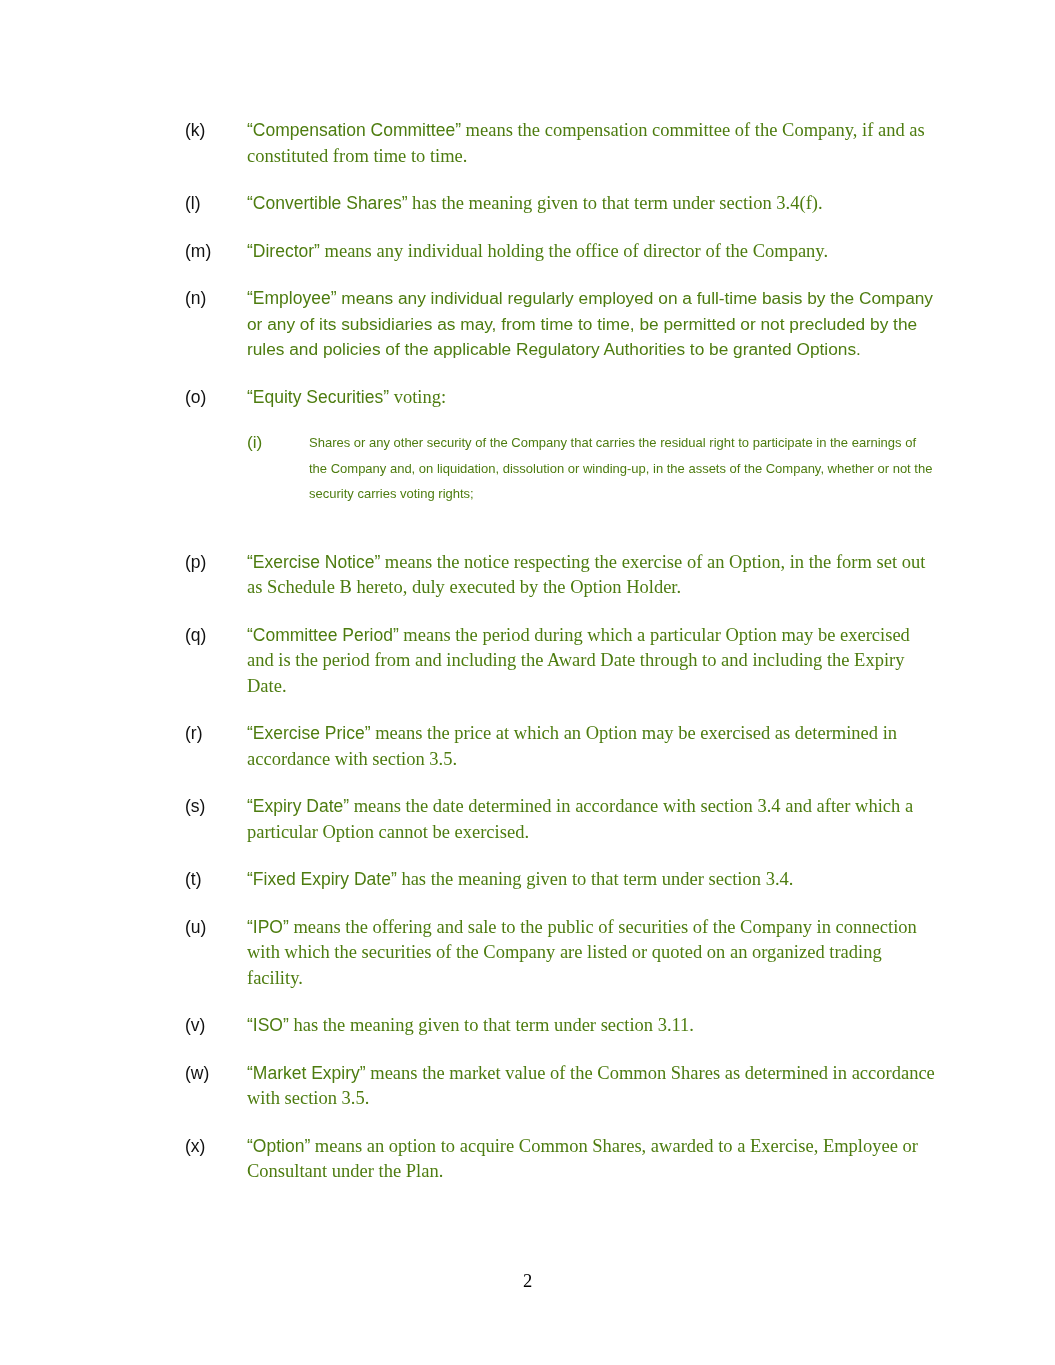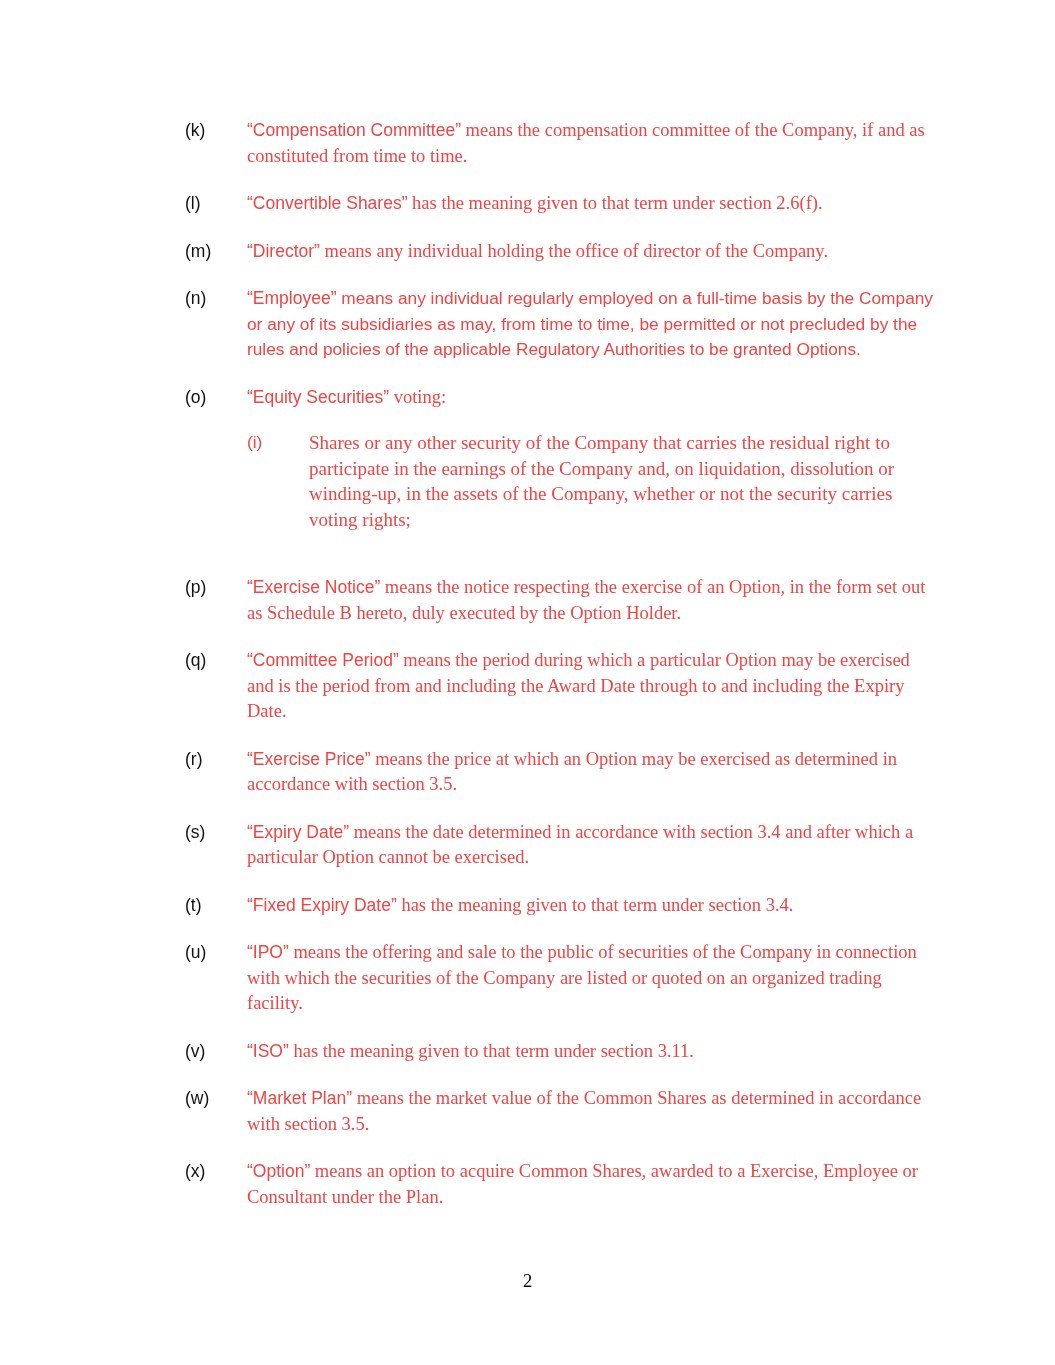--- a/index.html
+++ b/index.html
@@ -33,21 +33,21 @@
     font-size: 17.5px;
     line-height: 25px;
     color: #111;
   }
   .clause-body {
     flex: 1 1 auto;
     font-family: "Liberation Serif", serif;
     font-size: 18.5px;
     line-height: 25.5px;
     text-align: left;
-    color: #ef4444;
+    color: #4d7c0f;
   }
   .term {
     font-family: "Liberation Sans", sans-serif;
     font-size: 17.5px;
   }
   .sans {
     font-family: "Liberation Sans", sans-serif;
     font-size: 17.3px;
   }
   .sub-list {
@@ -60,22 +60,22 @@
   }
   .sub-label {
     width: 62px;
     flex: 0 0 62px;
     font-family: "Liberation Sans", sans-serif;
     font-size: 17.3px;
     line-height: 25px;
   }
   .sub-body {
     flex: 1 1 auto;
-    font-family: Liberation Serif, serif;
-    font-size: 19px;
+    font-family: Liberation Sans, sans-serif;
+    font-size: 13px;
     line-height: 25.5px;
   }
   .page-number {
     position: absolute;
     left: 0;
     right: 0;
     bottom: 73px;
     text-align: center;
     font-family: "Liberation Serif", serif;
     font-size: 18.5px;
@@ -86,21 +86,21 @@
 
 <div class="page">
 
   <div class="clause">
     <div class="clause-label">(k)</div>
     <div class="clause-body"><span class="term">“Compensation Committee”</span><span> means the compensation committee of the Company, if and as constituted from time to time.</span></div>
   </div>
 
   <div class="clause">
     <div class="clause-label">(l)</div>
-    <div class="clause-body"><span class="term">“Convertible Shares”</span><span> has the meaning given to that term under section 2.6(f).</span></div>
+    <div class="clause-body"><span class="term">“Convertible Shares”</span><span> has the meaning given to that term under section 3.4(f).</span></div>
   </div>
 
   <div class="clause">
     <div class="clause-label">(m)</div>
     <div class="clause-body"><span class="term">“Director”</span><span> means any individual holding the office of director of the Company.</span></div>
   </div>
 
   <div class="clause">
     <div class="clause-label">(n)</div>
     <div class="clause-body"><span class="term">“Employee”</span><span class="sans"> means any individual regularly employed on a full-time basis by the Company or any of its subsidiaries as may, from time to time, be permitted or not precluded by the rules and policies of the applicable Regulatory Authorities to be granted Options.</span></div>
@@ -149,21 +149,21 @@
     <div class="clause-body"><span class="term">“IPO”</span><span> means the offering and sale to the public of securities of the Company in connection with which the securities of the Company are listed or quoted on an organized trading facility.</span></div>
   </div>
 
   <div class="clause">
     <div class="clause-label">(v)</div>
     <div class="clause-body"><span class="term">“ISO”</span><span> has the meaning given to that term under section 3.11.</span></div>
   </div>
 
   <div class="clause">
     <div class="clause-label">(w)</div>
-    <div class="clause-body"><span class="term">“Market Plan”</span><span> means the market value of the Common Shares as determined in accordance with section 3.5.</span></div>
+    <div class="clause-body"><span class="term">“Market Expiry”</span><span> means the market value of the Common Shares as determined in accordance with section 3.5.</span></div>
   </div>
 
   <div class="clause">
     <div class="clause-label">(x)</div>
     <div class="clause-body"><span class="term">“Option”</span><span> means an option to acquire Common Shares, awarded to a Exercise, Employee or Consultant under the Plan.</span></div>
   </div>
 
   <div class="page-number">2</div>
 
 </div>

